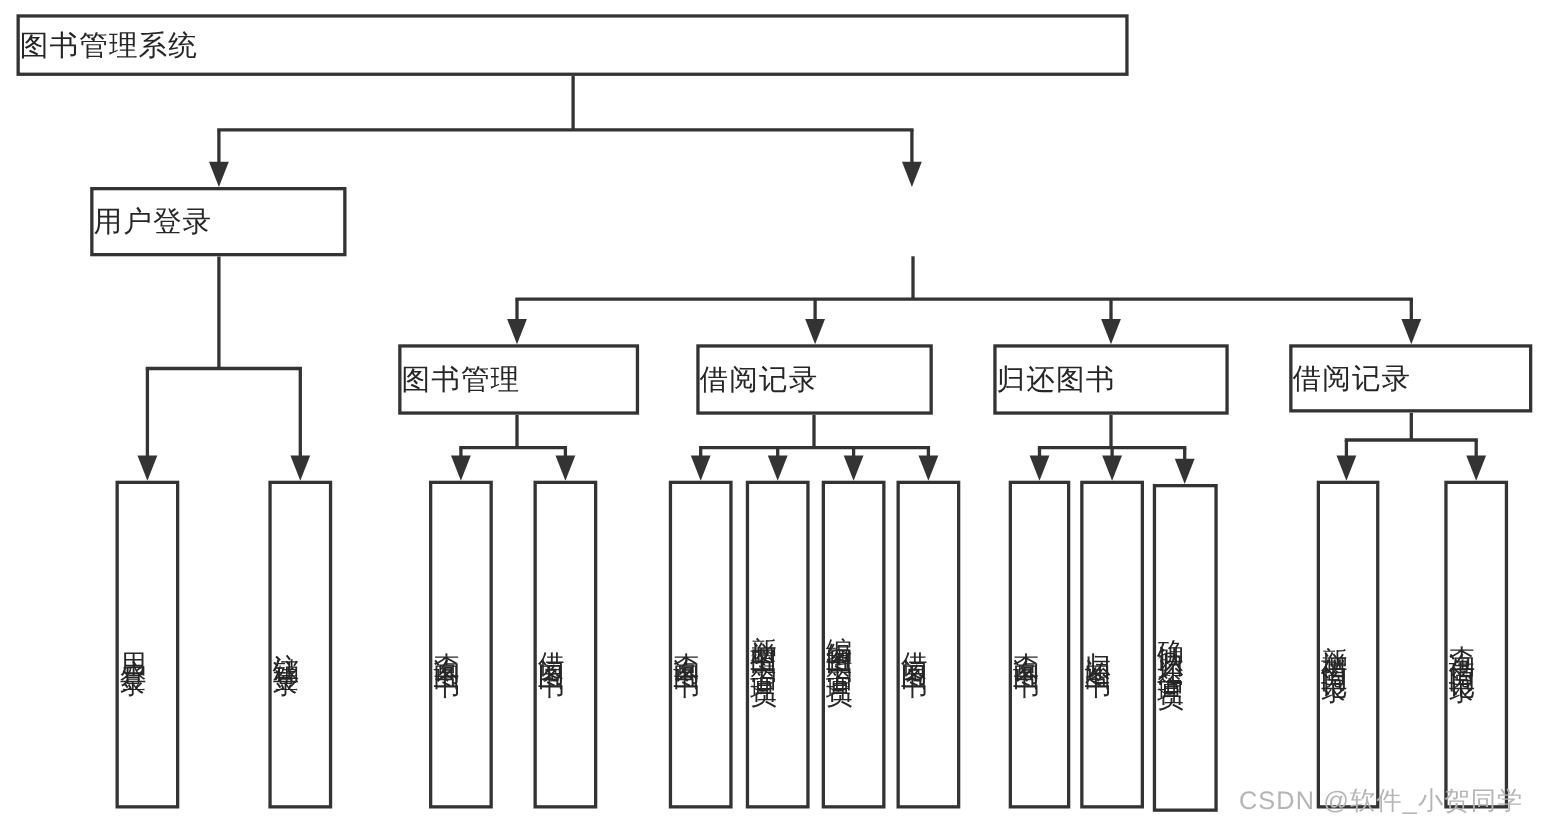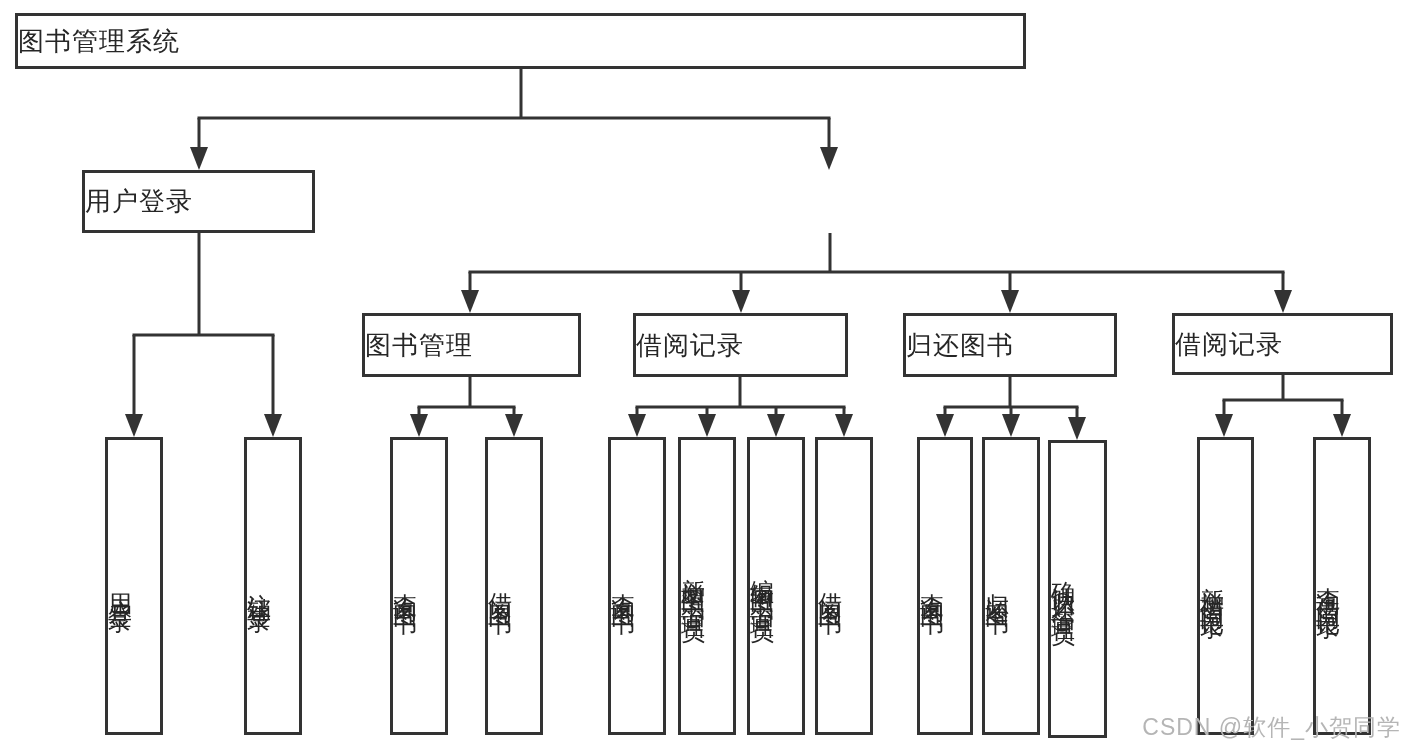--- a/index.html
+++ b/index.html
@@ -43,21 +43,21 @@
   .node.v span {
     writing-mode: vertical-rl;
     text-orientation: mixed;
     white-space: nowrap;
     font-size: 24px;
     letter-spacing: 6px;
     line-height: 1;
   }
   .watermark {
     position: absolute;
-    right: 4px;
+    right: 20px;
     bottom: 4px;
     font-size: 23px;
     color: var(--watermark);
     letter-spacing: 1px;
     z-index: 10;
     white-space: nowrap;
   }
 </style>
 </head>
 <body>

